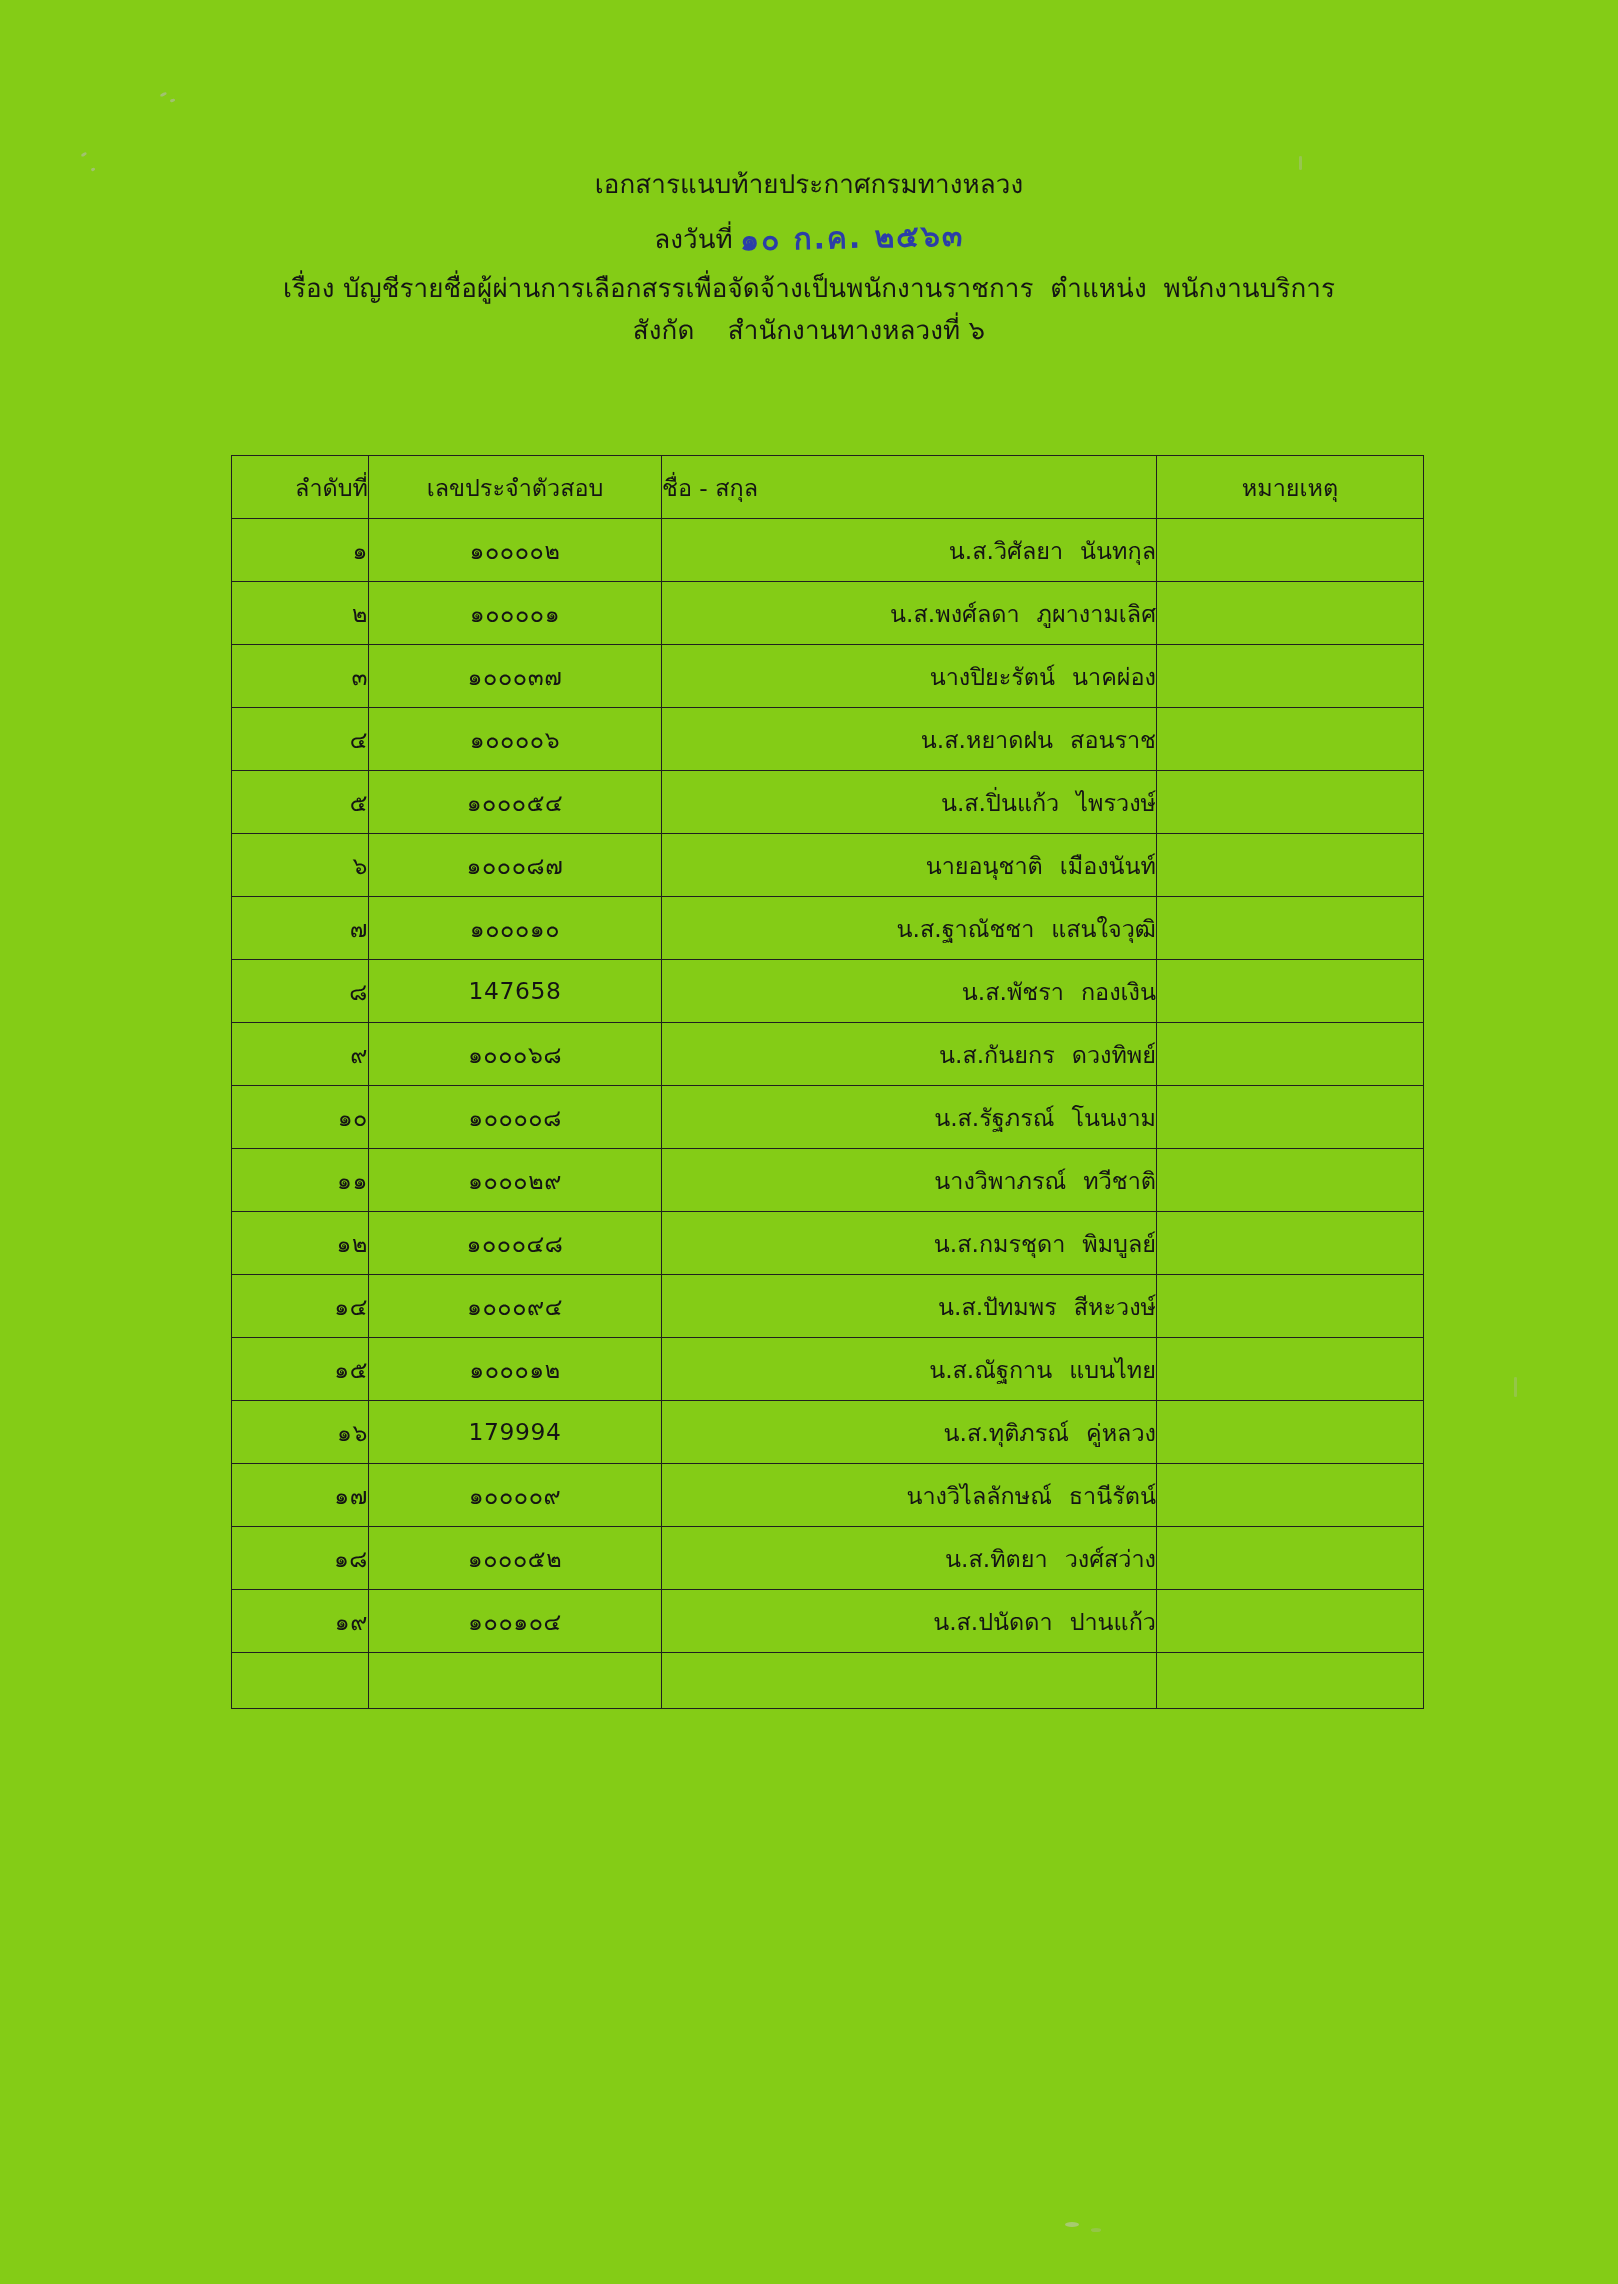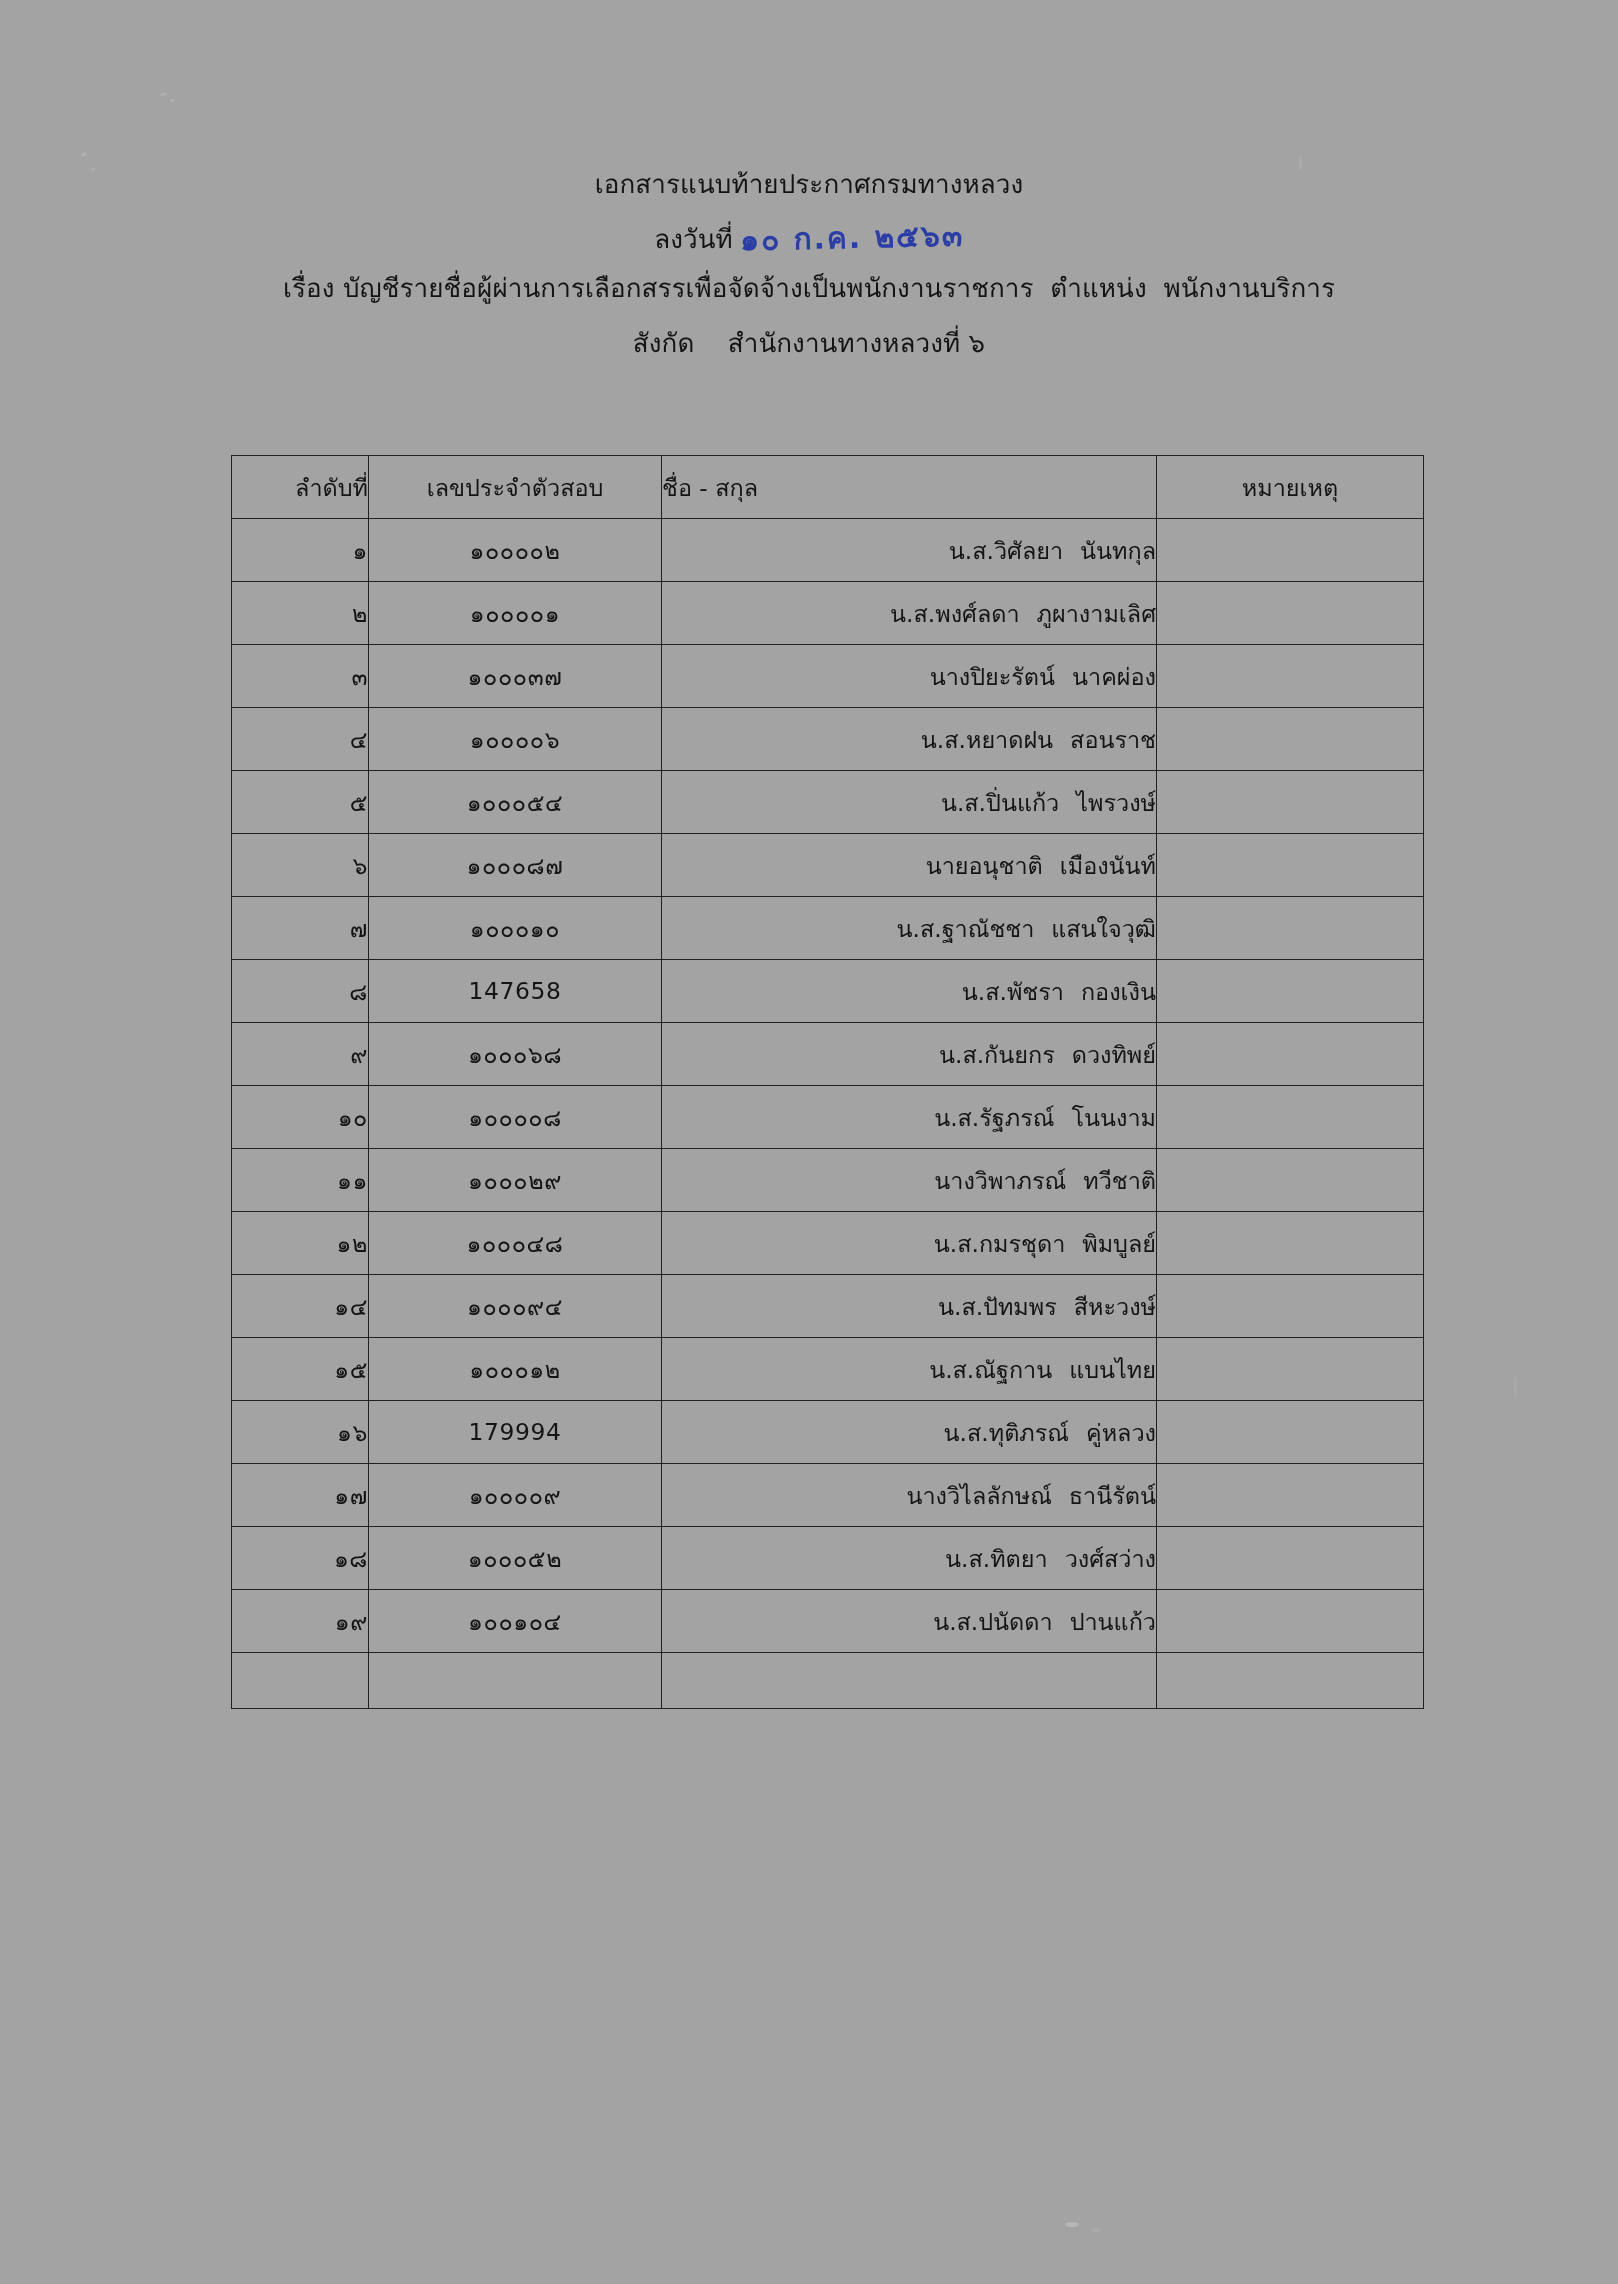--- a/index.html
+++ b/index.html
@@ -12,21 +12,21 @@
     height: 2284px;
     font-family: "DejaVu Sans", sans-serif;
     color: #141414;
     position: relative;
     overflow: hidden;
   }
 
   .page {
     position: absolute;
     inset: 0;
-    background: #a3a3a3;
+    background: #84cc16;
   }
 
   
   .speck {
     position: absolute;
     background: #b9b9b9;
     border-radius: 50%;
     opacity: .55;
   }
   .speck.s1 { left: 160px; top: 93px; width: 6.5px; height: 3.2px; transform: rotate(-25deg); }
@@ -60,21 +60,21 @@
   }
   .handwritten-date {
     font-family: "DejaVu Sans", sans-serif;
     font-size: 30px;
     font-weight: bold;
     color: #2b3ea8;
     letter-spacing: 1.9px;
     transform: rotate(-1.2deg);
     white-space: pre;
   }
-  .line-3 { margin-bottom: 15px; }
+  .line-3 { margin-bottom: 2px; }
   .line-4 { }
 
   table.roster {
     position: absolute;
     left: 231px;
     top: 455px;
     width: 1189px;
     border-collapse: collapse;
     table-layout: fixed;
   }

